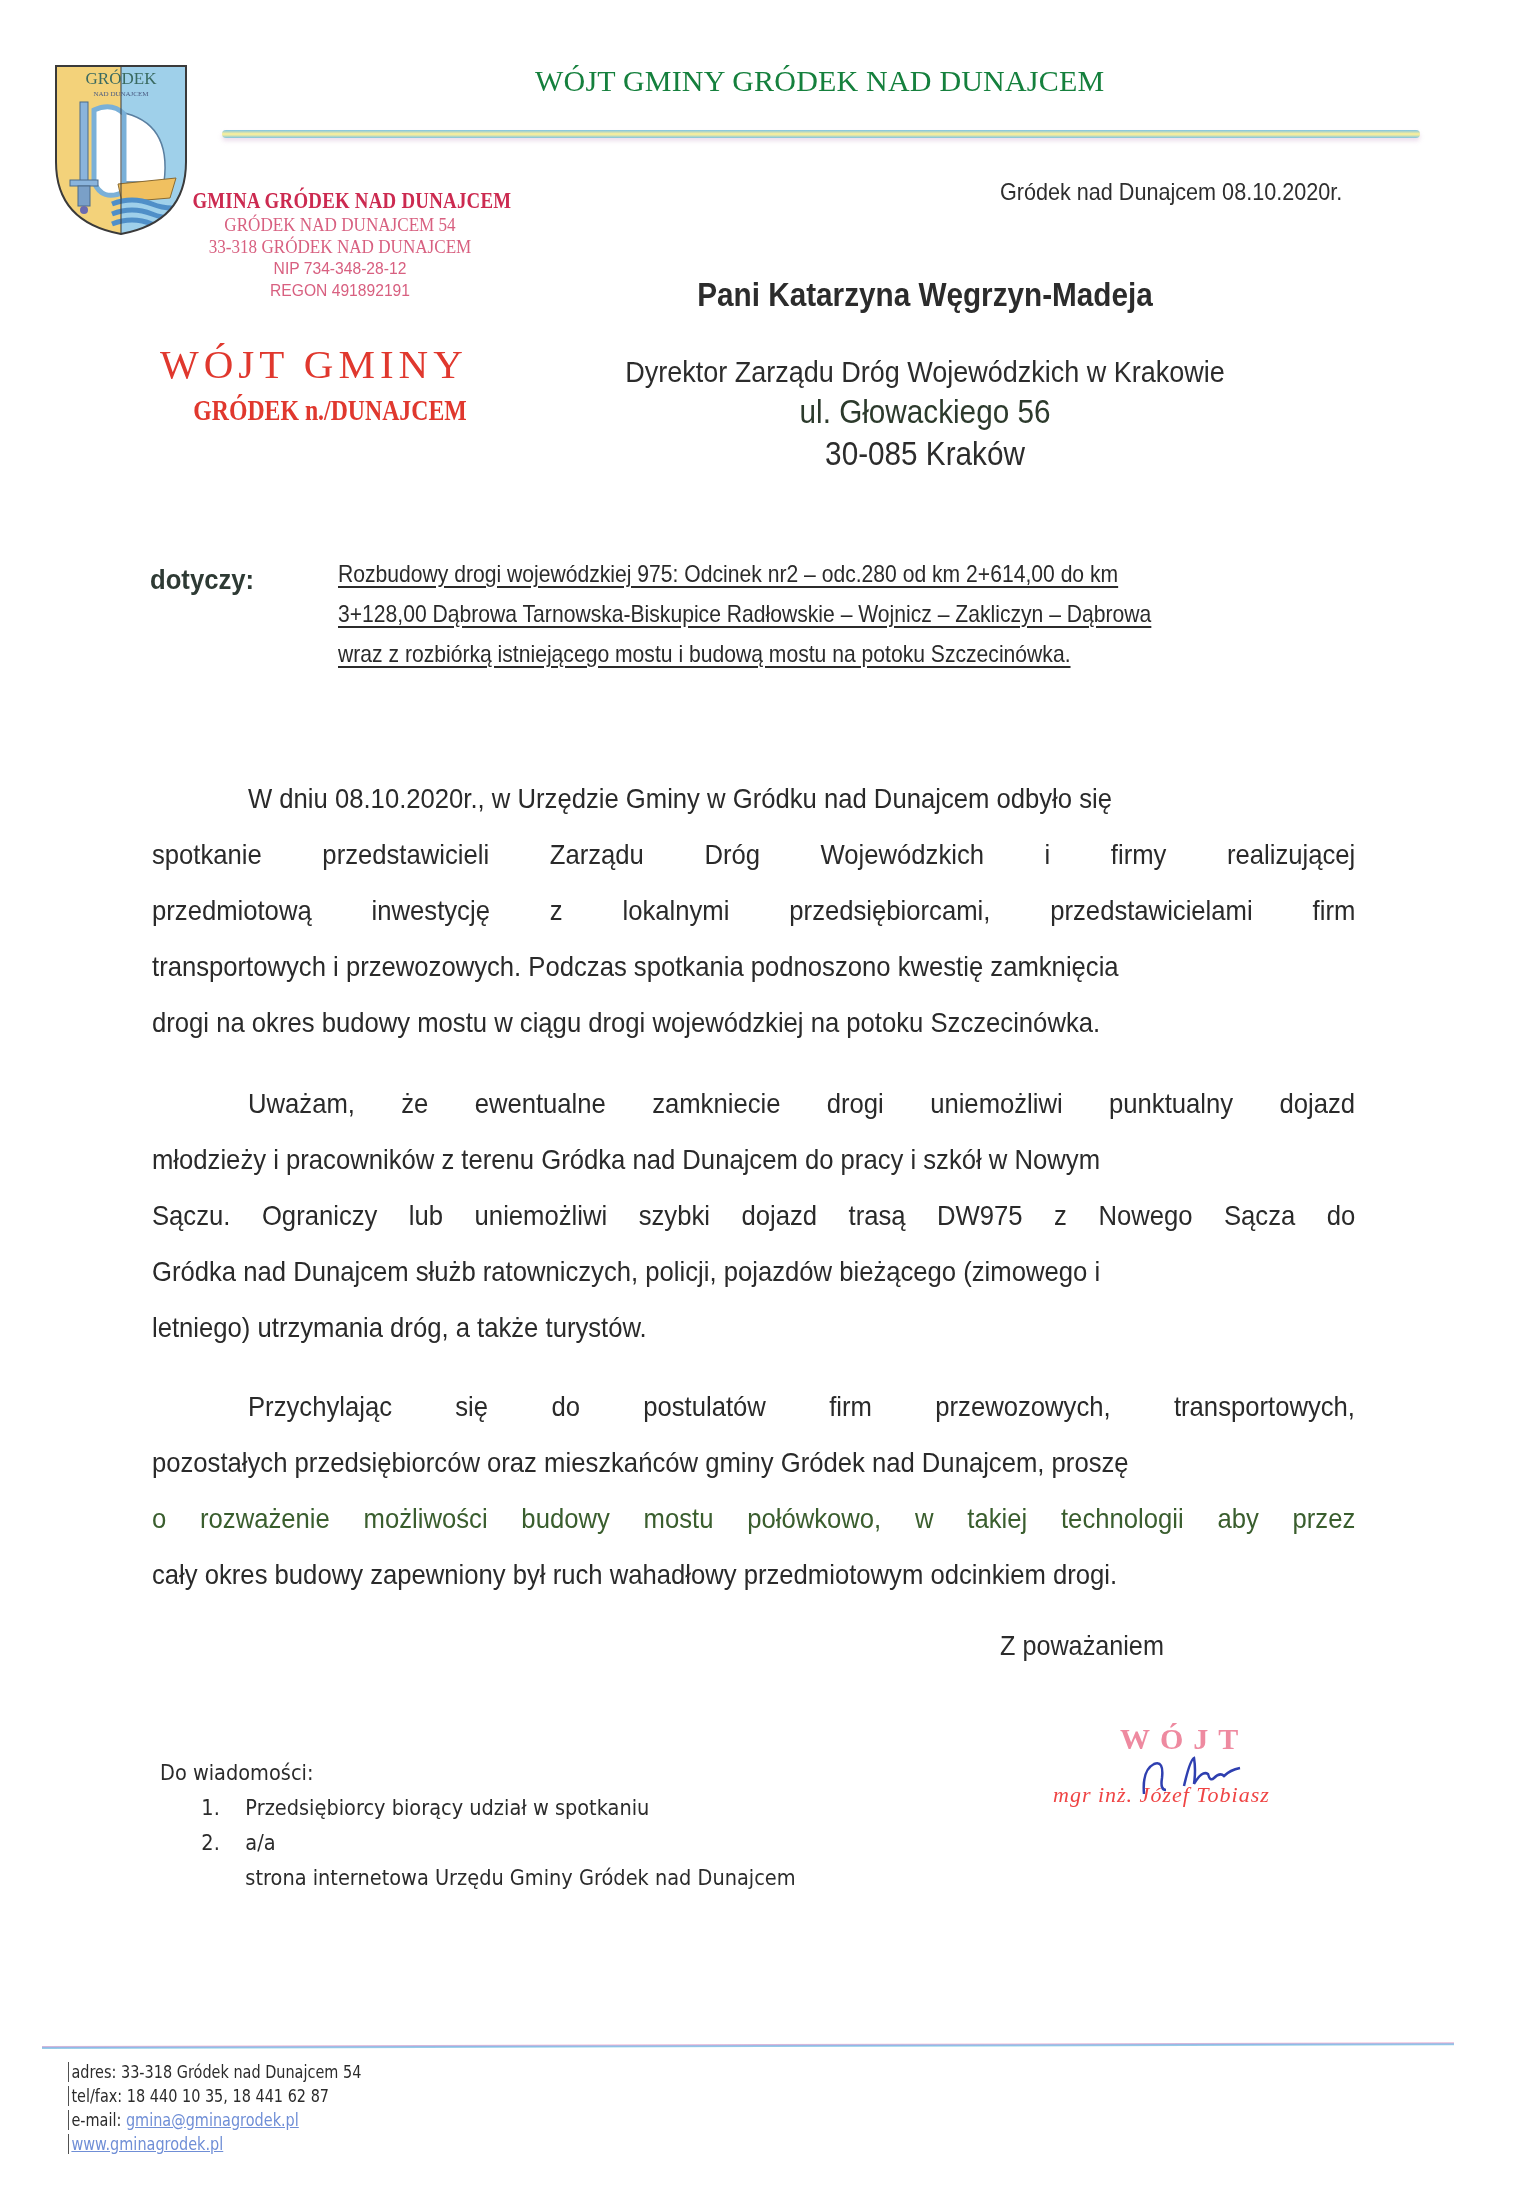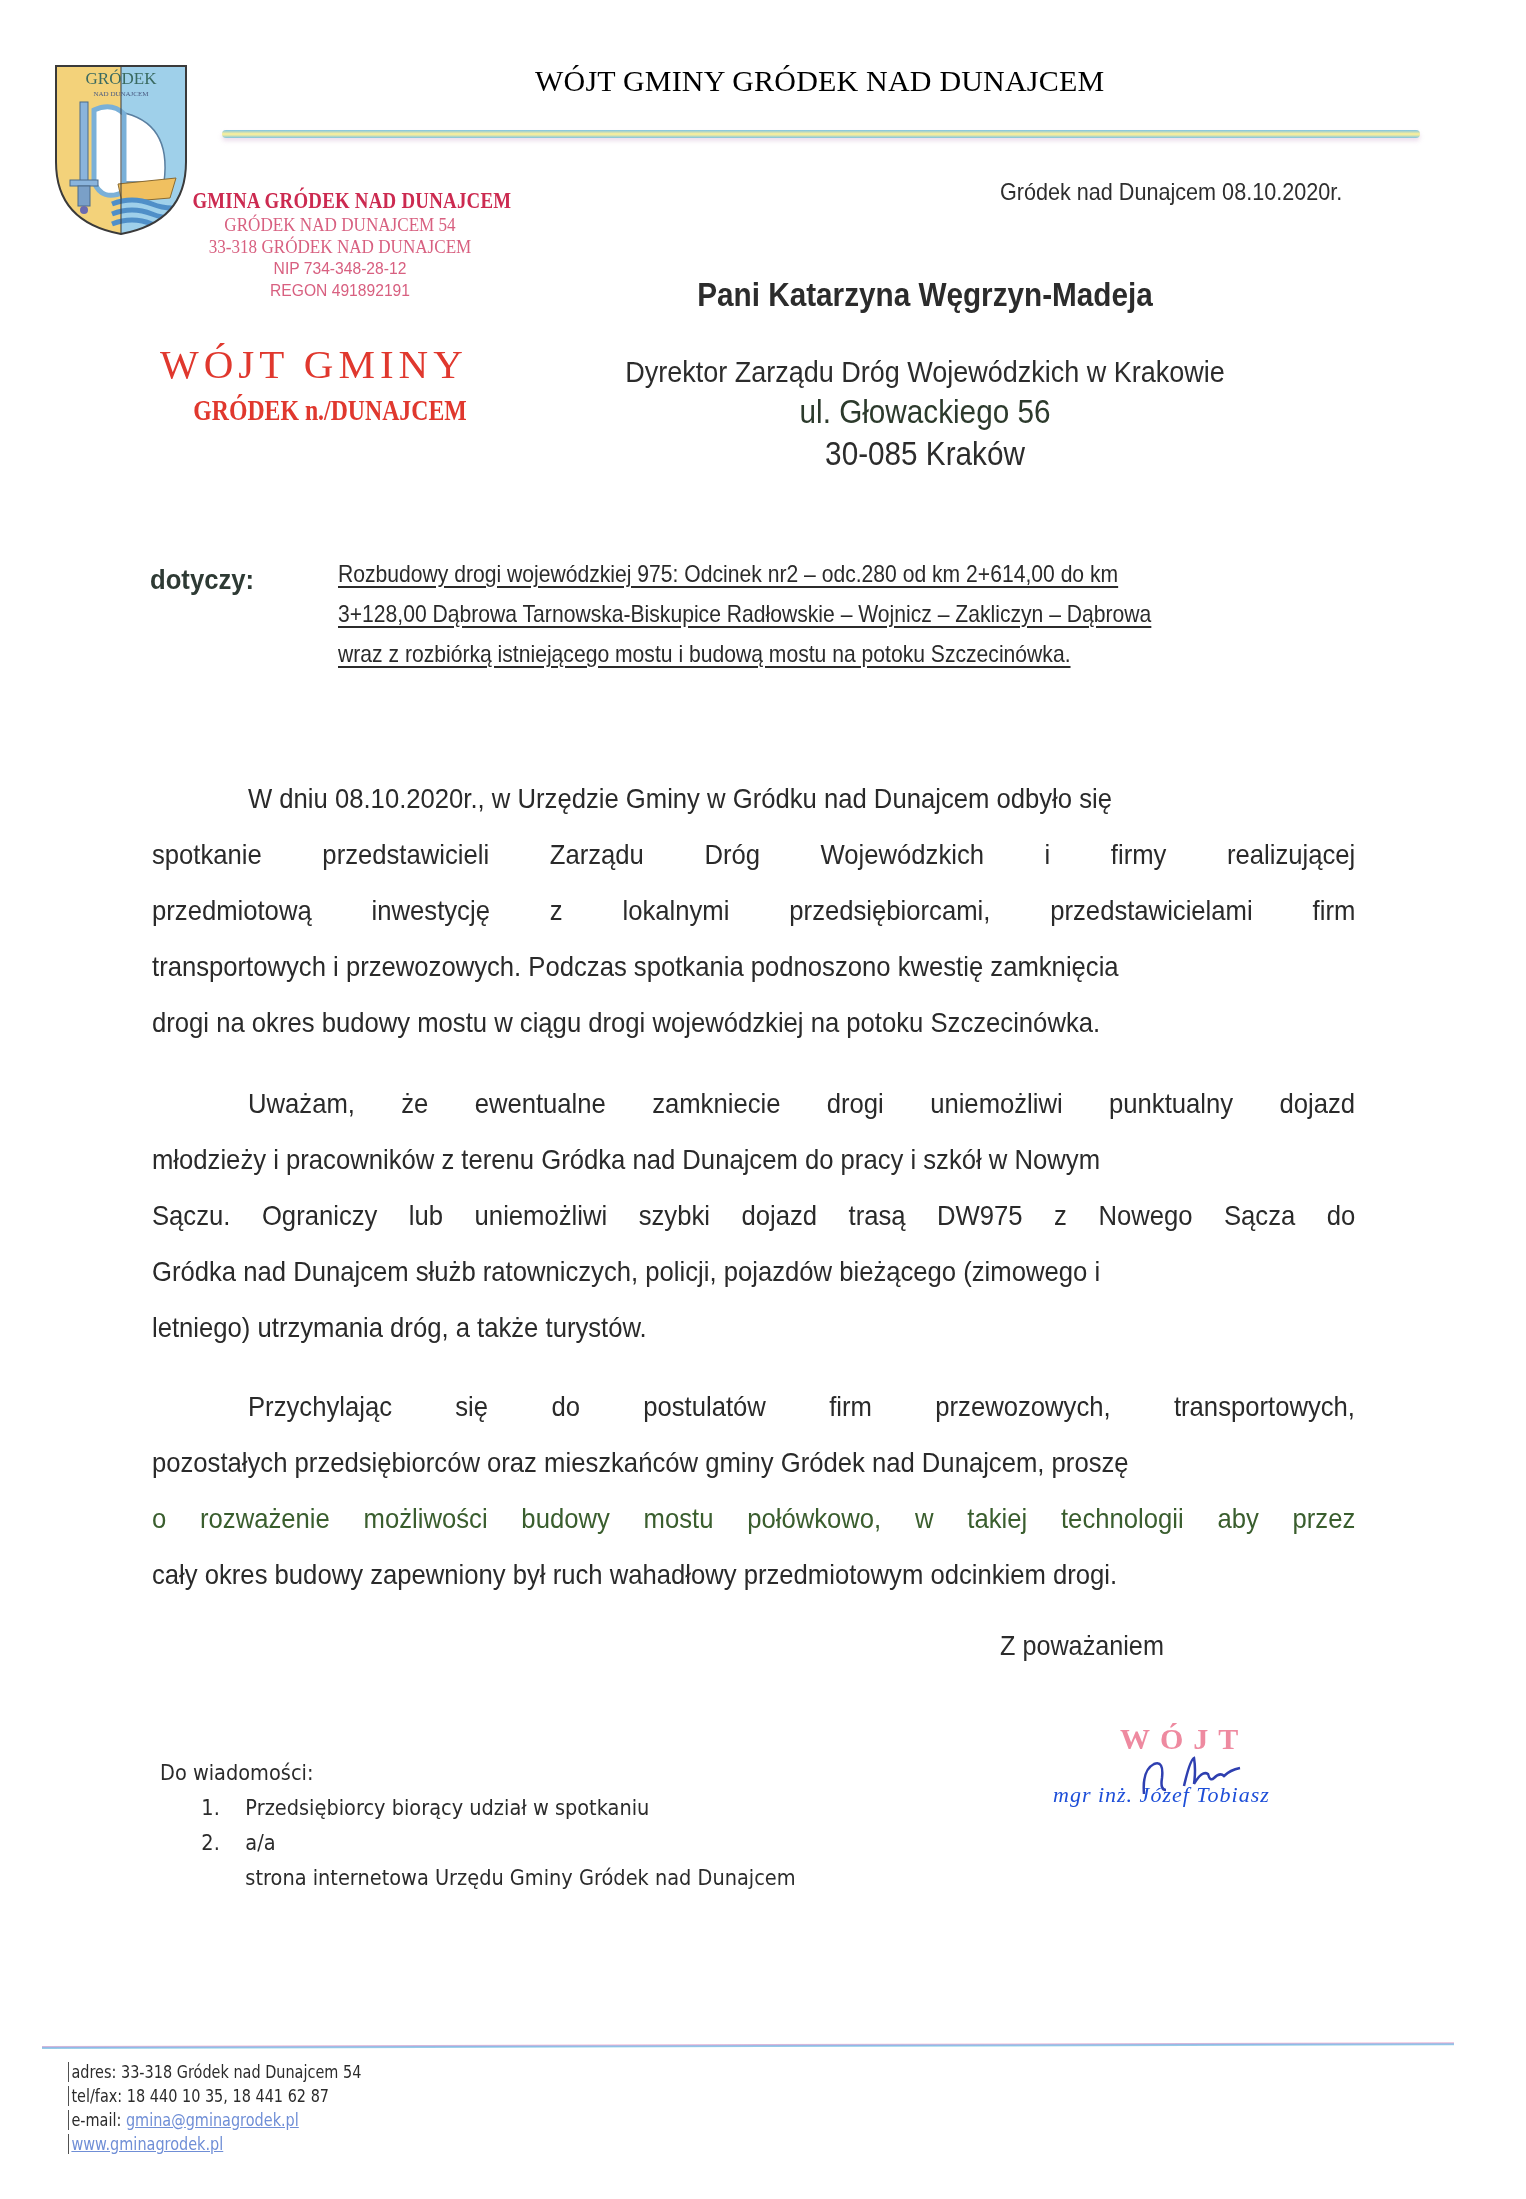--- a/index.html
+++ b/index.html
@@ -1,21 +1,21 @@
 <!DOCTYPE html>
 <html><head>
 <meta charset="utf-8">
 <style>
   html, body { margin:0; padding:0; background:#ffffff; }
   body { width:1526px; height:2199px; position:relative; overflow:hidden; color:#2b2b2b; font-family:"Liberation Sans", sans-serif; }
   .abs { position:absolute; }
   .serif { font-family:"Liberation Serif", "DejaVu Serif", serif; }
 
   
-  #header-title { left:535px; top:64px; font-size:30px; color:#000000; letter-spacing:0.2px; white-space:nowrap; }
+  #header-title { left:535px; top:64px; font-size:30px; color:#15803d; letter-spacing:0.2px; white-space:nowrap; }
   #header-rule { left:222px; top:130px; width:1198px; height:8px; border-radius:4px;
     background:linear-gradient(to bottom, #7ec3e3 0%, #f3eda0 45%, #f3eda0 60%, #7ec3e3 100%);
     box-shadow:0 3px 4px rgba(200,160,200,0.35); }
   #coat { left:52px; top:62px; width:138px; height:175px; }
 
   
   .stamp { color:#d8325a; text-align:center; white-space:nowrap; }
   #stamp-block { left:160px; top:188px; width:360px; }
   #stamp-l1 { font-size:23px; font-weight:bold; letter-spacing:0.3px; transform:scaleX(0.82); color:#cc2a50; }
   #stamp-l2, #stamp-l3 { font-size:19px; color:#d86080; transform:scaleX(0.9); line-height:22px; }
@@ -47,21 +47,21 @@
 
   
   #cc-block { left:160px; top:1755px; font-family:"DejaVu Sans", sans-serif; font-size:22px; color:#2b2b2b; transform:scaleX(0.88); transform-origin:left top; }
   #cc-block div { line-height:35px; white-space:nowrap; }
   .cc-num { display:inline-block; width:50px; text-align:left; }
   .cc-indent { padding-left:47px; }
 
   
   #sig-wojt { left:1120px; top:1722px; font-size:30px; font-weight:bold; color:#ee8aa0; letter-spacing:10px; }
   #sig-scribble { left:1140px; top:1750px; width:120px; height:50px; }
-  #sig-name { left:1053px; top:1782px; font-size:22px; font-style:italic; color:#1d4ed8; letter-spacing:1px; white-space:nowrap; }
+  #sig-name { left:1053px; top:1782px; font-size:22px; font-style:italic; color:#ef4444; letter-spacing:1px; white-space:nowrap; }
 
   
   #footer-rule { left:42px; top:2046px; width:1412px; height:3px;
     background:linear-gradient(to bottom, #f2b8d4 0%, #8fb8e8 55%, #9ad8e8 100%); transform:rotate(-0.15deg); transform-origin:left top; }
   #footer-block { left:68px; top:2060px; font-family:"DejaVu Sans", sans-serif; font-size:17px; color:#2b2b2b; transform:scaleX(0.85); transform-origin:left top; }
   #footer-block div { line-height:24px; white-space:nowrap; }
   .bar { display:inline-block; border-left:1.5px solid #333; height:20px; vertical-align:-4px; margin-right:3px; }
   .link { color:#6f8ed6; text-decoration:underline; }
 </style>
 </head>

